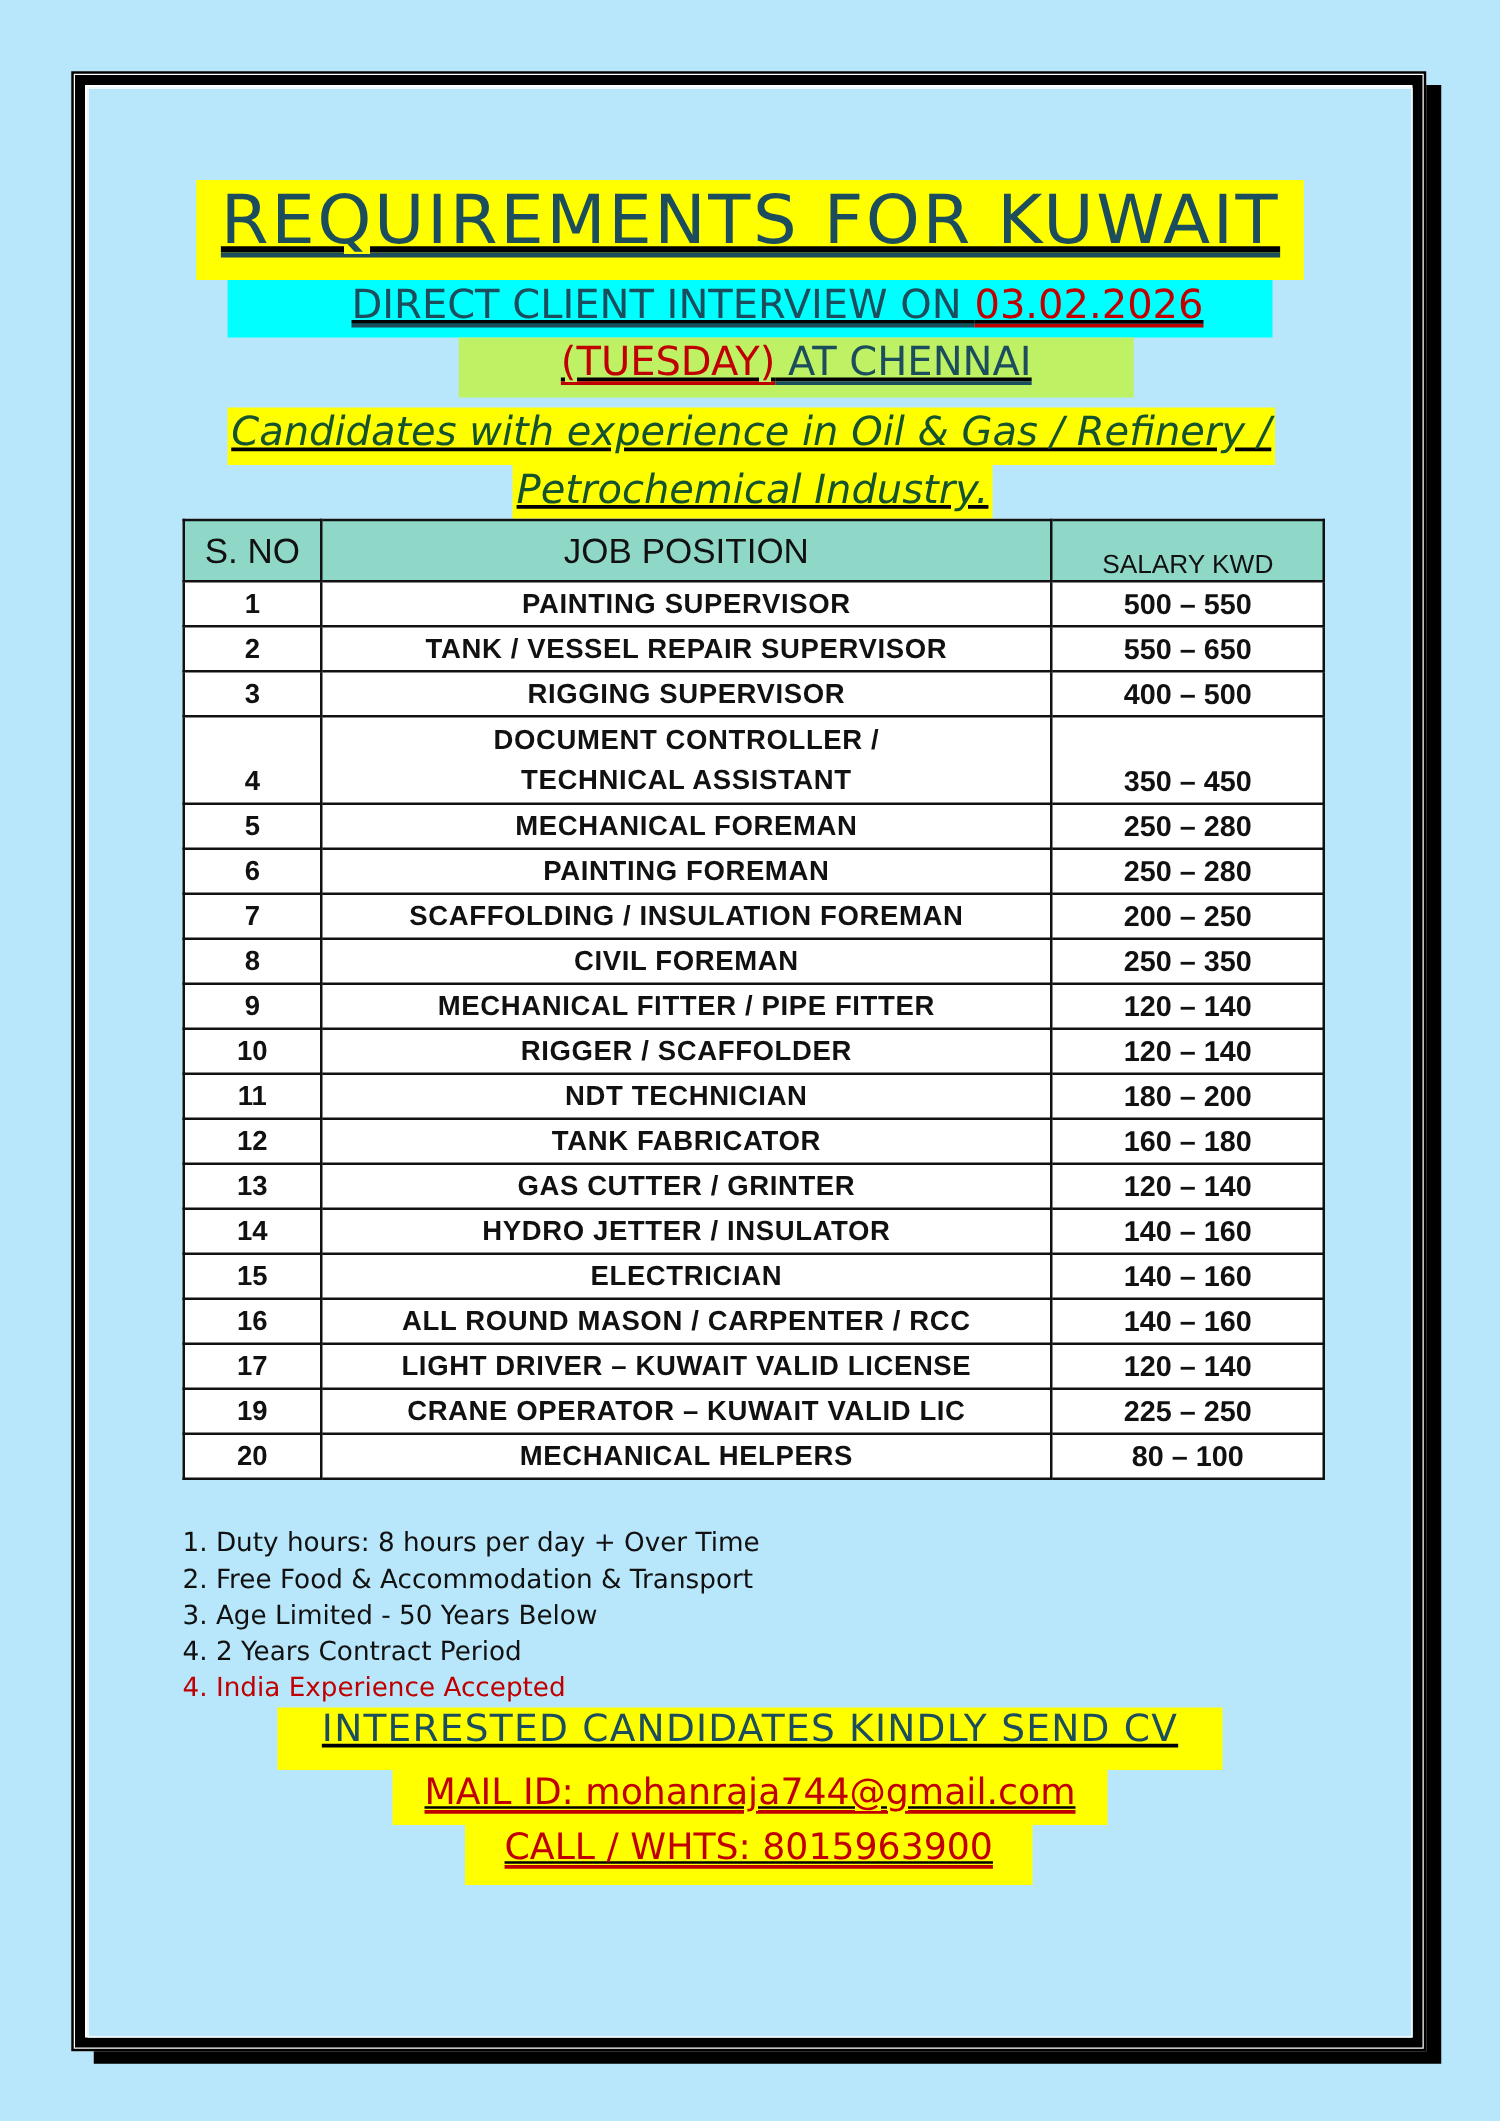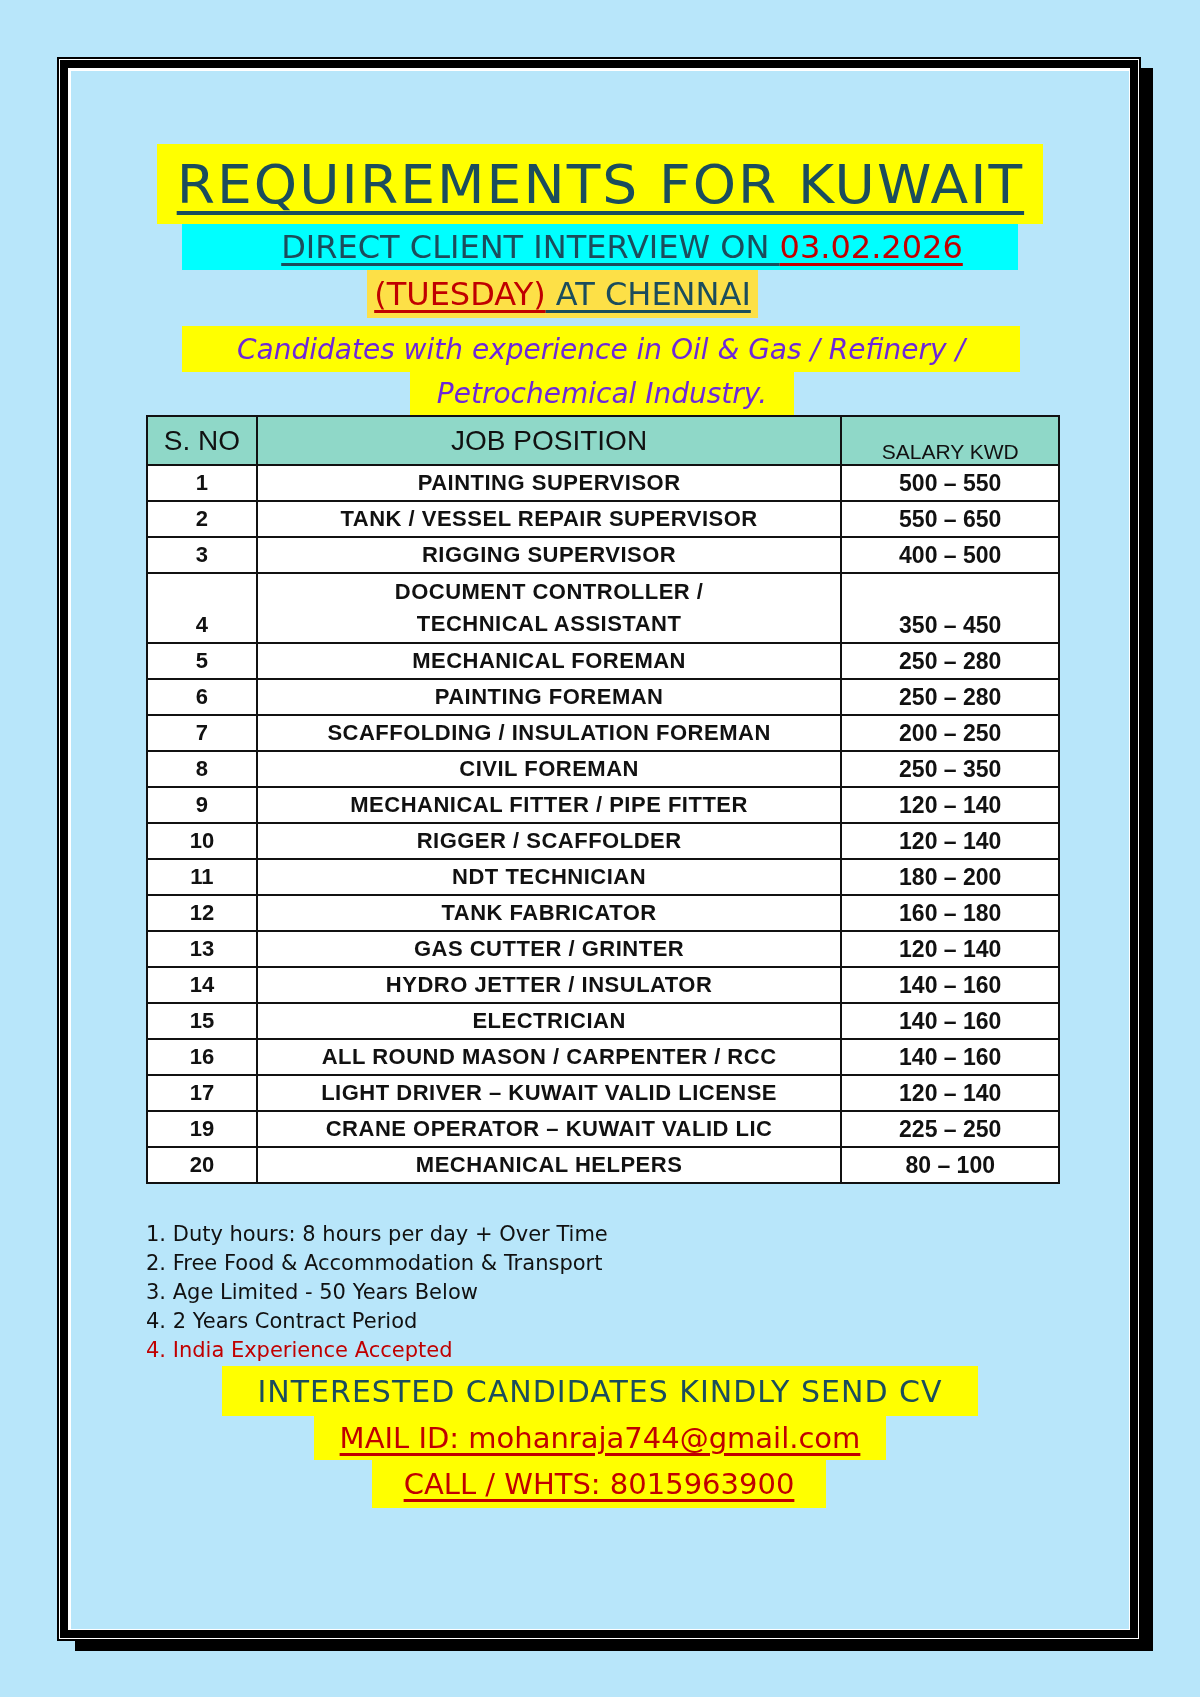--- a/index.html
+++ b/index.html
@@ -5,35 +5,35 @@
   * { box-sizing: border-box; margin: 0; padding: 0; }
   html, body { width: 1200px; height: 1697px; background: #b8e6fa; overflow: hidden; }
   body { position: relative; font-family: "DejaVu Sans", sans-serif; }
 
   
   .frame-shadow { position: absolute; left: 75px; top: 68px; width: 1078px; height: 1583px; background: #000; }
   .frame-outer { position: absolute; left: 57px; top: 57px; width: 1084px; height: 1584px; border: 2px solid #000; background: #fff; }
   .frame-inner { position: absolute; left: 60px; top: 60px; width: 1078px; height: 1578px; border: 8px solid #000; }
   .frame-fill { position: absolute; left: 70px; top: 70px; width: 1060px; height: 1560px; background: #b8e6fa; border: 1px solid #fff; }
 
-  .hl { position: absolute; display: flex; align-items: center; justify-content: center; white-space: nowrap; }
+  .hl { position: absolute; display: flex; align-items: flex-start; justify-content: center; white-space: nowrap; text-decoration: underline; }
   .comic { font-family: "DejaVu Sans", sans-serif; }
 
   .title { left: 157px; top: 144px; width: 886px; height: 80px; background: #ffff00; }
   .title span { font-size: 54px; color: #1b4d5c; letter-spacing: 2px; text-decoration: underline; text-decoration-thickness: 4px; text-underline-offset: 8px; font-weight: normal; transform: scaleX(1.02); }
 
   .sub1 { left: 182px; top: 224px; width: 836px; height: 46px; background: #00ffff; padding-left: 44px; }
   .sub1 span, .sub2 span { font-size: 32px; color: #1b4d5c; text-decoration: underline; text-decoration-thickness: 3px; text-underline-offset: 5px; }
   .sub1 .red, .sub2 .red { color: #c00000; text-decoration-color: #c00000; }
 
-  .sub2 { left: 367px; top: 270px; width: 391px; height: 48px; background: #fde047; }
+  .sub2 { left: 367px; top: 270px; width: 540px; height: 48px; background: #bef264; }
 
   .cand1 { left: 182px; top: 326px; width: 838px; height: 46px; background: #ffff00; }
   .cand2 { left: 410px; top: 372px; width: 384px; height: 43px; background: #ffff00; }
-  .cand1 span, .cand2 span { font-size: 28px; font-style: italic; color: #6d28d9; }
+  .cand1 span, .cand2 span { font-size: 32px; font-style: italic; color: #14532d; }
 
   
   .jobs { position: absolute; left: 146px; top: 415px; width: 914px; border-collapse: collapse; background: #fff; }
   .jobs th, .jobs td { border: 2px solid #111; text-align: center; }
   .jobs th { background: #8fd8c8; color: #111; font-family: "Liberation Sans", sans-serif; font-weight: normal; height: 47px; }
   .jobs th.c1 { font-size: 28px; width: 110px; }
   .jobs th.c2 { font-size: 28px; width: 586px; }
   .jobs th.c3 { font-size: 21px; width: 218px; padding-top: 23px; }
   .jobs td { font-family: "Liberation Sans", sans-serif; font-weight: bold; font-size: 22px; color: #111; height: 36px; line-height: 26px; }
   .jobs td.sal { font-size: 23px; }

